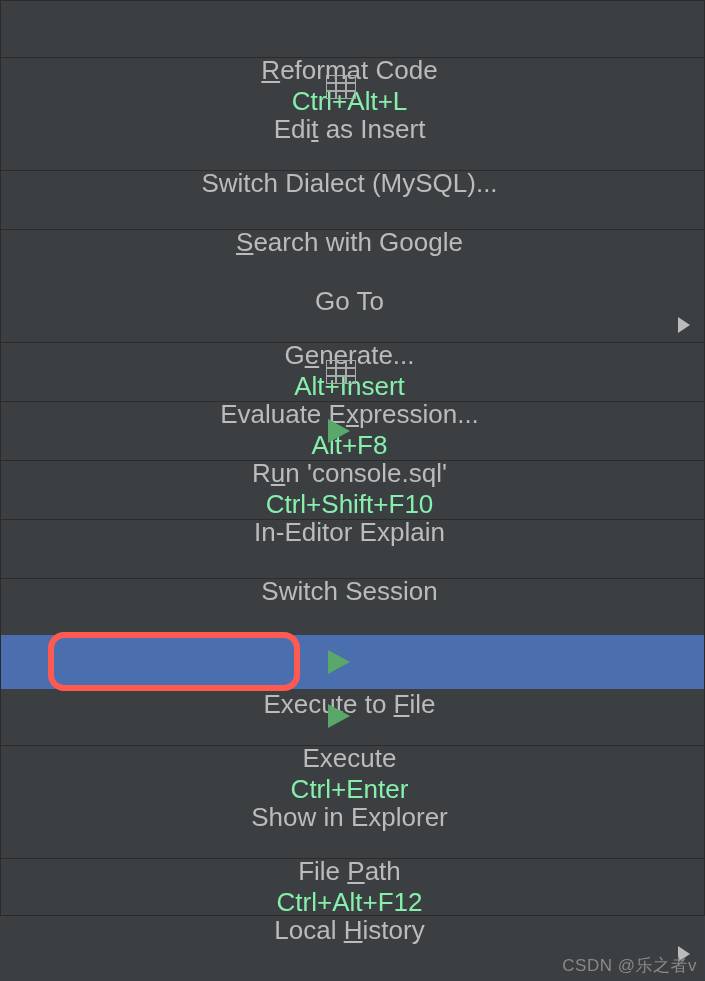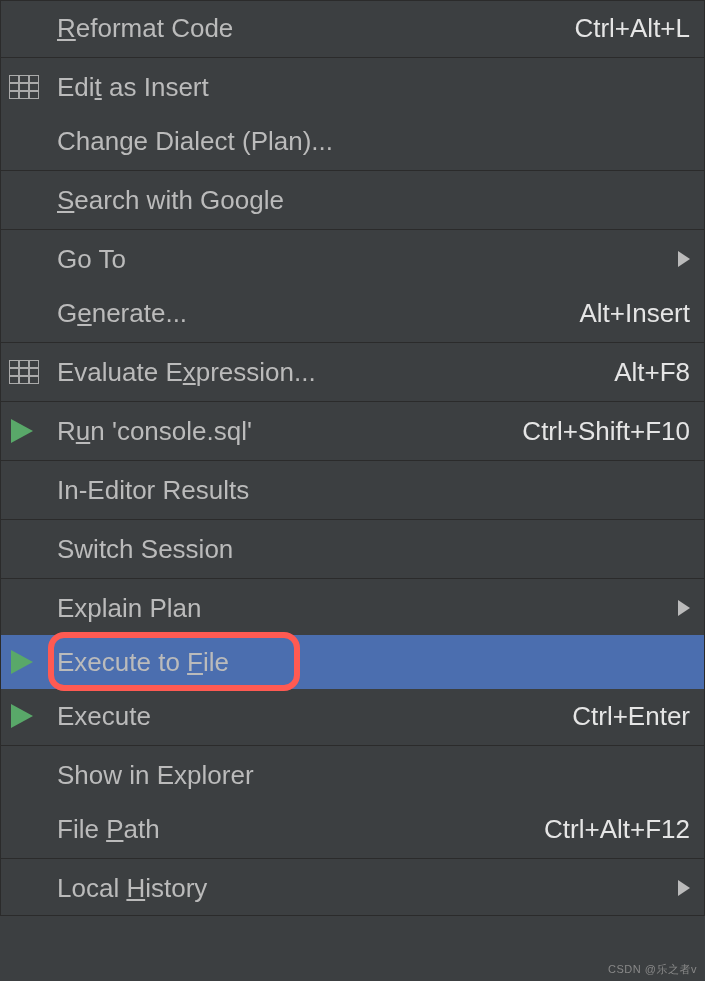--- a/index.html
+++ b/index.html
@@ -15,41 +15,42 @@
     .menu {
       width: 100%;
       border: 1px solid #2b2b2b;
     }
     .menu-item {
       display: flex;
       align-items: center;
       height: 54px;
       padding: 0 14px 0 8px;
       position: relative;
+      flex-direction: column;
     }
     .menu-item.selected {
       background: #4b6eaf;
     }
     .icon-slot {
       width: 48px;
       height: 100%;
       display: flex;
       align-items: center;
       justify-content: flex-start;
       flex-shrink: 0;
     }
     .label {
       flex: 1;
       white-space: nowrap;
     }
     .underline .ul {
       text-decoration: underline;
     }
     .shortcut {
-      color: #e5e5e5;
+      color: #86efac;
       white-space: nowrap;
     }
     .arrow {
       width: 0; height: 0;
       border-top: 8px solid transparent;
       border-bottom: 8px solid transparent;
       border-left: 12px solid #bbbbbb;
       margin-left: auto;
     }
     .separator {
@@ -65,21 +66,21 @@
       height: 59px;
       border: 6px solid #ff5a52;
       border-radius: 16px;
       pointer-events: none;
       z-index: 10;
     }
     .watermark {
       position: absolute;
       bottom: 4px;
       right: 8px;
-      font-size: 11px;
+      font-size: 17px;
       color: #888;
       letter-spacing: 0.5px;
       margin-top: 22px;
     }
     svg { display: block; }
   </style>
 </head>
 <body>
 
 <div class="menu" id="menu-root">
@@ -96,21 +97,21 @@
           <line x1="0" y1="8" x2="30" y2="8" stroke="#aaa" stroke-width="2"></line>
           <line x1="0" y1="16" x2="30" y2="16" stroke="#aaa" stroke-width="2"></line>
           <line x1="10" y1="0" x2="10" y2="24" stroke="#aaa" stroke-width="2"></line>
           <line x1="20" y1="0" x2="20" y2="24" stroke="#aaa" stroke-width="2"></line>
         </svg>
       </div>
       <span class="label"><span>Edi</span><span class="ul">t</span><span> as Insert</span></span>
     </div>
     <div class="menu-item underline">
       <div class="icon-slot"></div>
-      <span class="label"><span>Change Dialect (Plan)...</span><span class="ul"></span><span></span></span>
+      <span class="label"><span>Switch Dialect (MySQL)...</span><span class="ul"></span><span></span></span>
     </div>
     <div class="separator"></div>
     <div class="menu-item underline">
       <div class="icon-slot"></div>
       <span class="label"><span></span><span class="ul">S</span><span>earch with Google</span></span>
     </div>
     <div class="separator"></div>
     <div class="menu-item underline">
       <div class="icon-slot"></div>
       <span class="label"><span>Go To</span><span class="ul"></span><span></span></span>
@@ -141,21 +142,21 @@
         <svg width="26" height="28" viewBox="0 0 26 28">
           <polygon points="2,2 24,14 2,26" fill="#59a869"></polygon>
         </svg>
       </div>
       <span class="label"><span>R</span><span class="ul">u</span><span>n 'console.sql'</span></span>
       <span class="shortcut">Ctrl+Shift+F10</span>
     </div>
     <div class="separator"></div>
     <div class="menu-item underline">
       <div class="icon-slot"></div>
-      <span class="label"><span>In-Editor Results</span><span class="ul"></span><span></span></span>
+      <span class="label"><span>In-Editor Explain</span><span class="ul"></span><span></span></span>
     </div>
     <div class="separator"></div>
     <div class="menu-item underline">
       <div class="icon-slot"></div>
       <span class="label"><span>Switch Session</span><span class="ul"></span><span></span></span>
     </div>
     <div class="separator"></div>
     <div class="menu-item underline">
       <div class="icon-slot"></div>
       <span class="label"><span>Explain Plan</span><span class="ul"></span><span></span></span>

